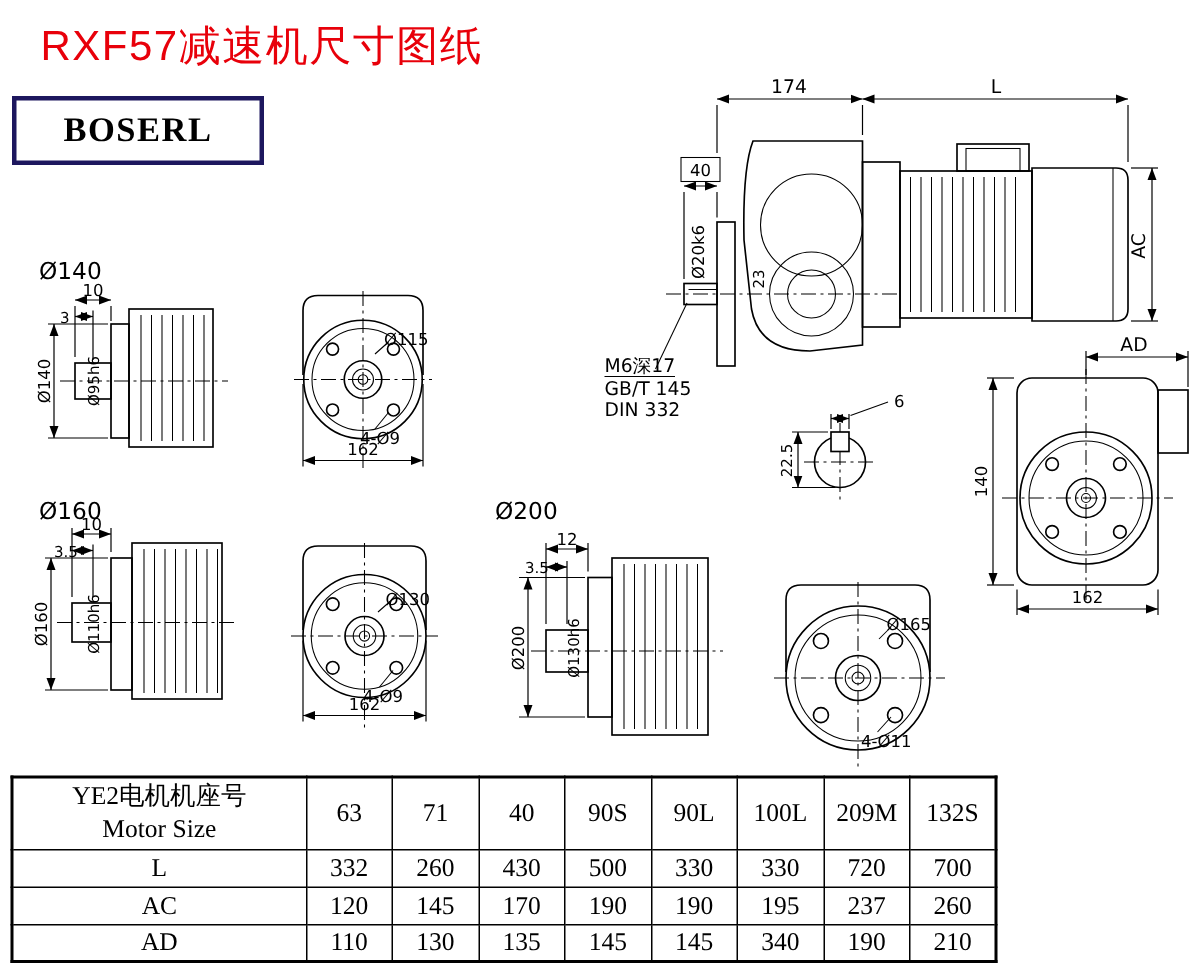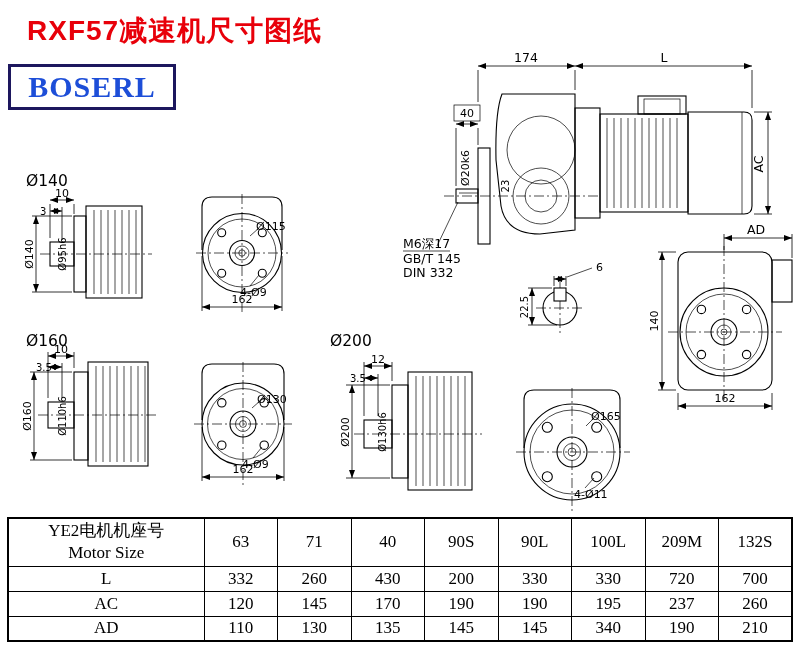--- a/index.html
+++ b/index.html
@@ -1,32 +1,32 @@
 <!DOCTYPE html>
 <html><head>
 <meta charset="utf-8">
 <style>
   *{margin:0;padding:0;box-sizing:border-box}
   html,body{width:800px;height:646px;background:#fff;position:relative;overflow:hidden;
     font-family:"Liberation Sans",sans-serif}
-  .title{position:absolute;left:27px;top:12px;font-size:28px;font-weight:bold;
+  .title{position:absolute;left:27px;top:12px;font-size:28px;font-weight:normal;
     color:#e8000a;letter-spacing:1px;white-space:nowrap}
   .logo{position:absolute;left:8px;top:64px;width:168px;height:46px;border:3px solid #1d175e;
     background:#fff;display:flex;align-items:center;justify-content:center}
-  .logo span{font-family:"Liberation Serif",serif;font-size:30px;font-weight:bold;
-    color:#1d4ed8;letter-spacing:1px}
+  .logo span{font-family:"Liberation Serif",serif;font-size:23px;font-weight:bold;
+    color:#000000;letter-spacing:1px}
   svg.canvas{position:absolute;left:0;top:0}
   svg text{font-family:"DejaVu Sans",sans-serif;fill:#000}
   .t10{font-size:10px}.t11{font-size:11px}.t12{font-size:12.5px}.t15{font-size:15.5px}
   .ln{fill:none;stroke:#000;stroke-width:1.1}
   .lt{fill:none;stroke:#000;stroke-width:0.7}
   .cl{fill:none;stroke:#000;stroke-width:0.7;stroke-dasharray:10 3 2 3}
   .dim{fill:none;stroke:#000;stroke-width:0.8}
   .wf{fill:#fff;stroke:#000;stroke-width:1.1}
-  table.dims{position:absolute;left:7px;top:517px;width:786px;border-collapse:collapse;
+  table.dims{position:absolute;left:7px;top:517px;width:658px;border-collapse:collapse;
     table-layout:fixed;font-family:"Liberation Serif",serif;border:2px solid #000}
   table.dims th,table.dims td{border:1px solid #000;text-align:center;vertical-align:middle;
     font-size:17px;font-weight:normal;color:#000;overflow:hidden}
   table.dims tr.hdr{height:48px}
   table.dims tr.row{height:25px}
   table.dims .hcell div{line-height:22px}
 </style>
 </head>
 <body>
 
@@ -320,21 +320,21 @@
     <th>90L</th>
     <th>100L</th>
     <th>209M</th>
     <th>132S</th>
   </tr>
   <tr class="row">
     <td>L</td>
     <td>332</td>
     <td>260</td>
     <td>430</td>
-    <td>200</td>
+    <td>500</td>
     <td>330</td>
     <td>330</td>
     <td>720</td>
     <td>700</td>
   </tr>
   <tr class="row">
     <td>AC</td>
     <td>120</td>
     <td>145</td>
     <td>170</td>

